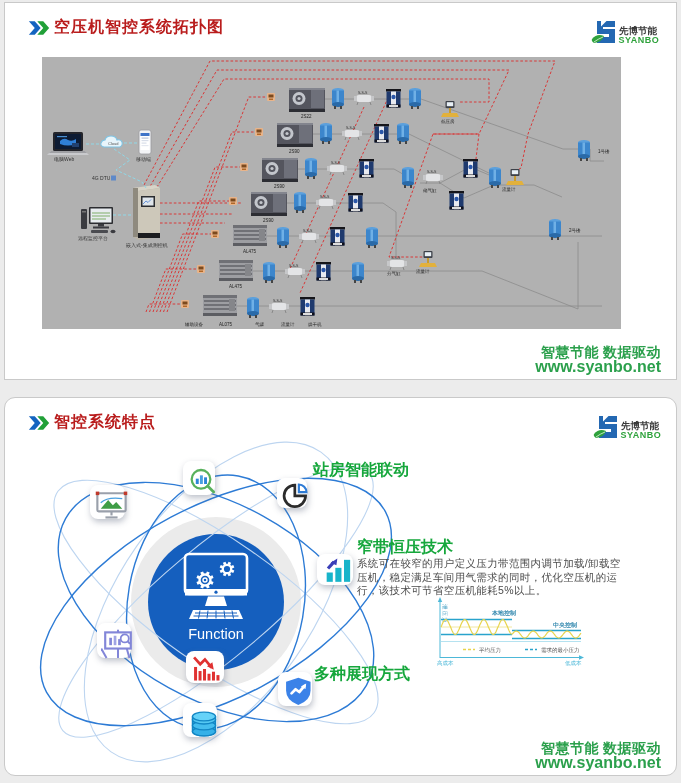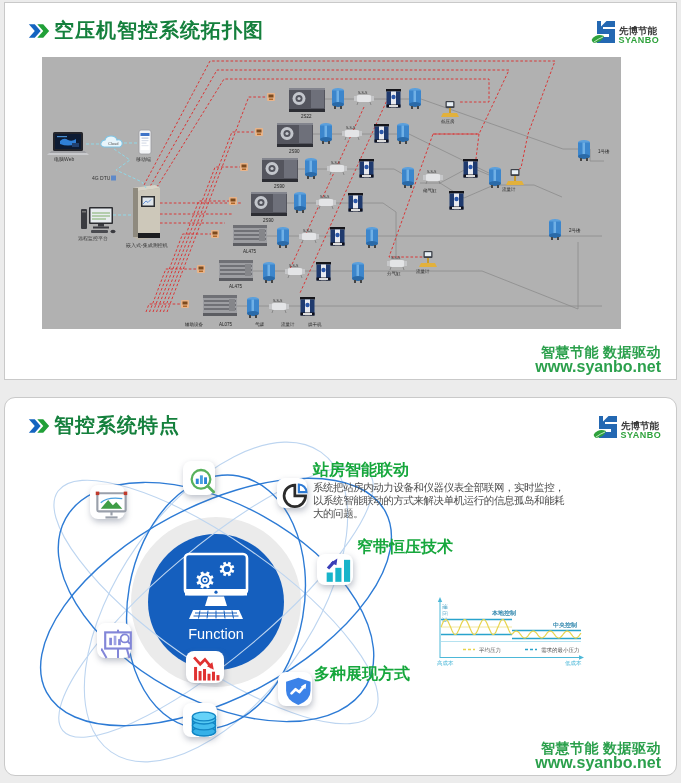--- a/index.html
+++ b/index.html
@@ -1,20 +1,20 @@
 <!DOCTYPE html>
 <html lang="zh"><head>
 <meta charset="utf-8">
 <style>
 html,body{margin:0;padding:0;}
 body{width:681px;height:783px;background:#ececec;font-family:"Liberation Sans",sans-serif;overflow:hidden;}
 .page{position:relative;width:681px;height:783px;}
 .card{position:absolute;left:4px;width:673px;background:#fff;border:1px solid #c9c9c9;box-sizing:border-box;}
 .hdr{position:absolute;left:23px;display:flex;align-items:center;}
-.hdr .tt{font-size:20px;font-weight:bold;color:#15803d;letter-spacing:1px;margin-left:4px;}
+.hdr .tt{font-size:16px;font-weight:bold;color:#b91c1c;letter-spacing:1px;margin-left:4px;}
 .logo{position:absolute;}
 .foot{position:absolute;right:15px;text-align:right;color:#2ba04c;}
 .foot .l1{font-size:14px;font-family:"Liberation Serif",serif;font-weight:bold;letter-spacing:0.5px;line-height:14px;}
 .foot .l2{font-size:16px;font-weight:bold;line-height:13px;}
 .cap{position:absolute;left:257px;top:338px;font-size:11px;font-weight:bold;color:#3a3a3a;}
 .sec-t{position:absolute;font-size:16px;font-weight:bold;color:#16a73c;}
 .sec-b{position:absolute;font-size:10.5px;color:#4c4c4c;line-height:13.2px;letter-spacing:-0.45px;}
 .ibox{position:absolute;background:#fff;border-radius:8px;box-shadow:1px 3px 6px rgba(110,120,140,.45);}
 </style>
 </head>
@@ -393,22 +393,22 @@
           <rect x="3.5" y="13" width="4.6" height="7" fill="#18b4ca"></rect>
           <rect x="10" y="9.5" width="4.6" height="10.5" fill="#18b4ca"></rect>
           <rect x="16.5" y="3.5" width="4.6" height="16.5" fill="#18b4ca"></rect>
         </svg></div>
   <div class="ibox" style="left:273px;top:274px;width:34px;height:34px;"><svg width="34" height="34" viewBox="0 0 25 25" style="margin:3px 0 0 4px">
           <path d="M12,2 L21,5 V11.5 Q21,18.5 12,22 Q3,18.5 3,11.5 V5 Z" fill="#3b82e8"></path>
           <polyline points="7,13.5 10,10.5 12.7,12.5 16.5,8" fill="none" stroke="#fff" stroke-width="2" stroke-linecap="round" stroke-linejoin="round"></polyline>
           <polygon points="17.8,6.3 17.3,10.3 13.9,8.4" fill="#fff"></polygon>
         </svg></div>
   <div class="sec-t" style="left:308px;top:62px;">站房智能联动</div>
-  <div class="sec-b" style="left:308px;top:83px;">系统把站房内动力设备和仪器仪表全部联网，实时监控，<br>以系统智能联动的方式来解决单机运行的信息孤岛和能耗<br>大的问题。</div>
   <div class="sec-t" style="left:352px;top:139px;">窄带恒压技术</div>
+  <div class="sec-b" style="left:352px;top:159px;letter-spacing:0.35px;line-height:13.7px;">系统可在较窄的用户定义压力带范围内调节加载/卸载空<br>压机，稳定满足车间用气需求的同时，优化空压机的运<br>行，该技术可节省空压机能耗5%以上。</div>
   <div class="sec-t" style="left:309px;top:266px;">多种展现方式</div>
   <div style="position:absolute;left:430px;top:198px;"><svg width="152" height="70" viewBox="0 0 152 70">
 <g font-family="Liberation Sans">
 <line x1="5" y1="4" x2="5" y2="62" stroke="#4db8d8" stroke-width="1"></line>
 <polygon points="5,1 2.8,6 7.2,6" fill="#4db8d8"></polygon>
 <line x1="5" y1="61.5" x2="146" y2="61.5" stroke="#4db8d8" stroke-width="1"></line>
 <polygon points="149,61.5 144,59.3 144,63.7" fill="#4db8d8"></polygon>
 <text x="8" y="8" font-size="5.5" fill="#3f9dc2" transform="rotate(90 8 8)" letter-spacing="1">泄压力</text>
 <text x="2" y="68.5" font-size="5.5" fill="#4db8d8">高成本</text>
 <text x="130" y="68.5" font-size="5.5" fill="#4db8d8">低成本</text>

